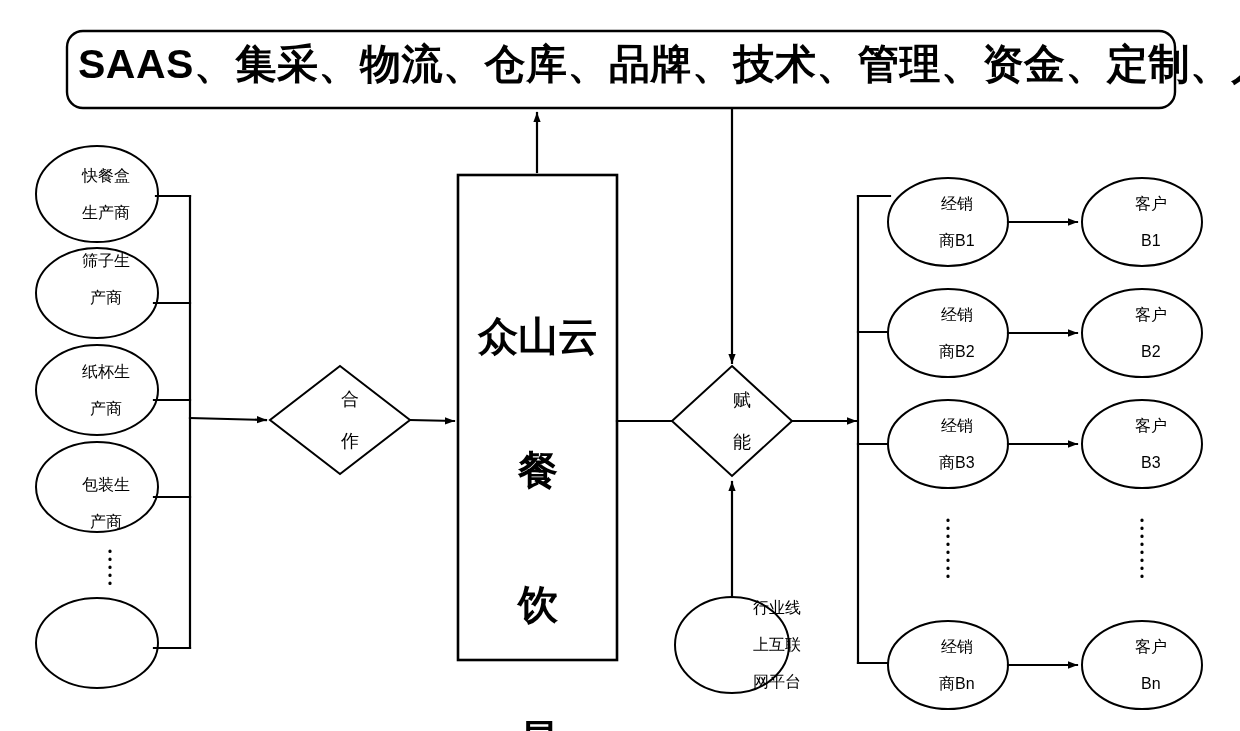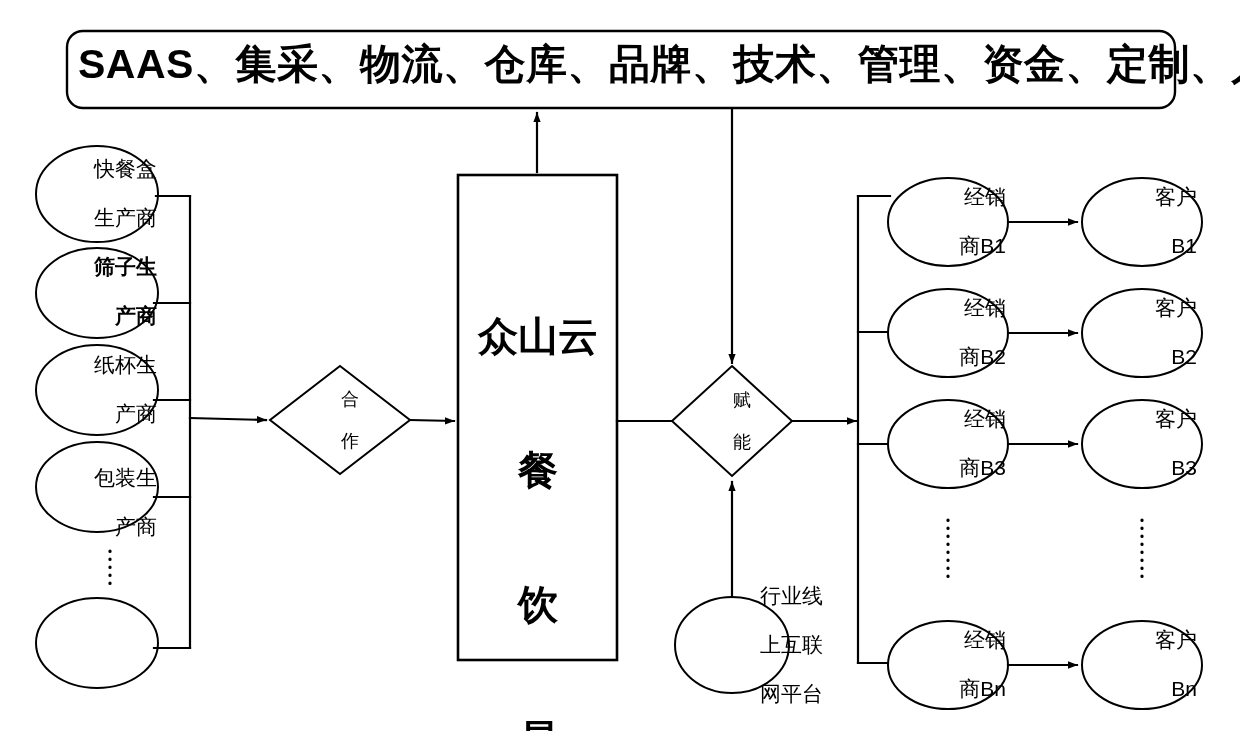--- a/index.html
+++ b/index.html
@@ -63,23 +63,22 @@
   #banner-text {
     left: 78px;
     top: 42px;
     width: 1086px;
     font-size: 41px;
     font-weight: bold;
     letter-spacing: 0.5px;
     line-height: 1.1;
   }
   .node-text {
-    font-size: 21px;
+    font-size: 16px;
     font-weight: normal;
-    text-align: right;
   }
   .ellipse-label {
     transform: translate(-50%, -50%);
   }
   .diamond-label {
     transform: translate(-50%, -50%);
     font-size: 18px;
   }
   #center-text {
     left: 458px;
@@ -167,21 +166,21 @@
     <path class="dotline" d="M948,520 L948,578"></path>
     <path class="dotline" d="M1142,520 L1142,578"></path>
   </svg>
 
   <div class="lbl" id="banner-text">SAAS、集采、物流、仓库、品牌、技术、管理、资金、定制、人才</div>
 
   <div class="lbl node-text ellipse-label" style="left:97px; top:194px; width:120px;">
     <span>快餐盒</span><br>
     <span>生产商</span>
   </div>
-  <div class="lbl node-text ellipse-label" style="left:97px; top:292px; width:120px;font-weight:bold;">
+  <div class="lbl node-text ellipse-label" style="left:97px; top:279px; width:120px;">
     <span>筛子生</span><br>
     <span>产商</span>
   </div>
   <div class="lbl node-text ellipse-label" style="left:97px; top:390px; width:120px;">
     <span>纸杯生</span><br>
     <span>产商</span>
   </div>
   <div class="lbl node-text ellipse-label" style="left:97px; top:503px; width:120px;">
     <span>包装生</span><br>
     <span>产商</span>

